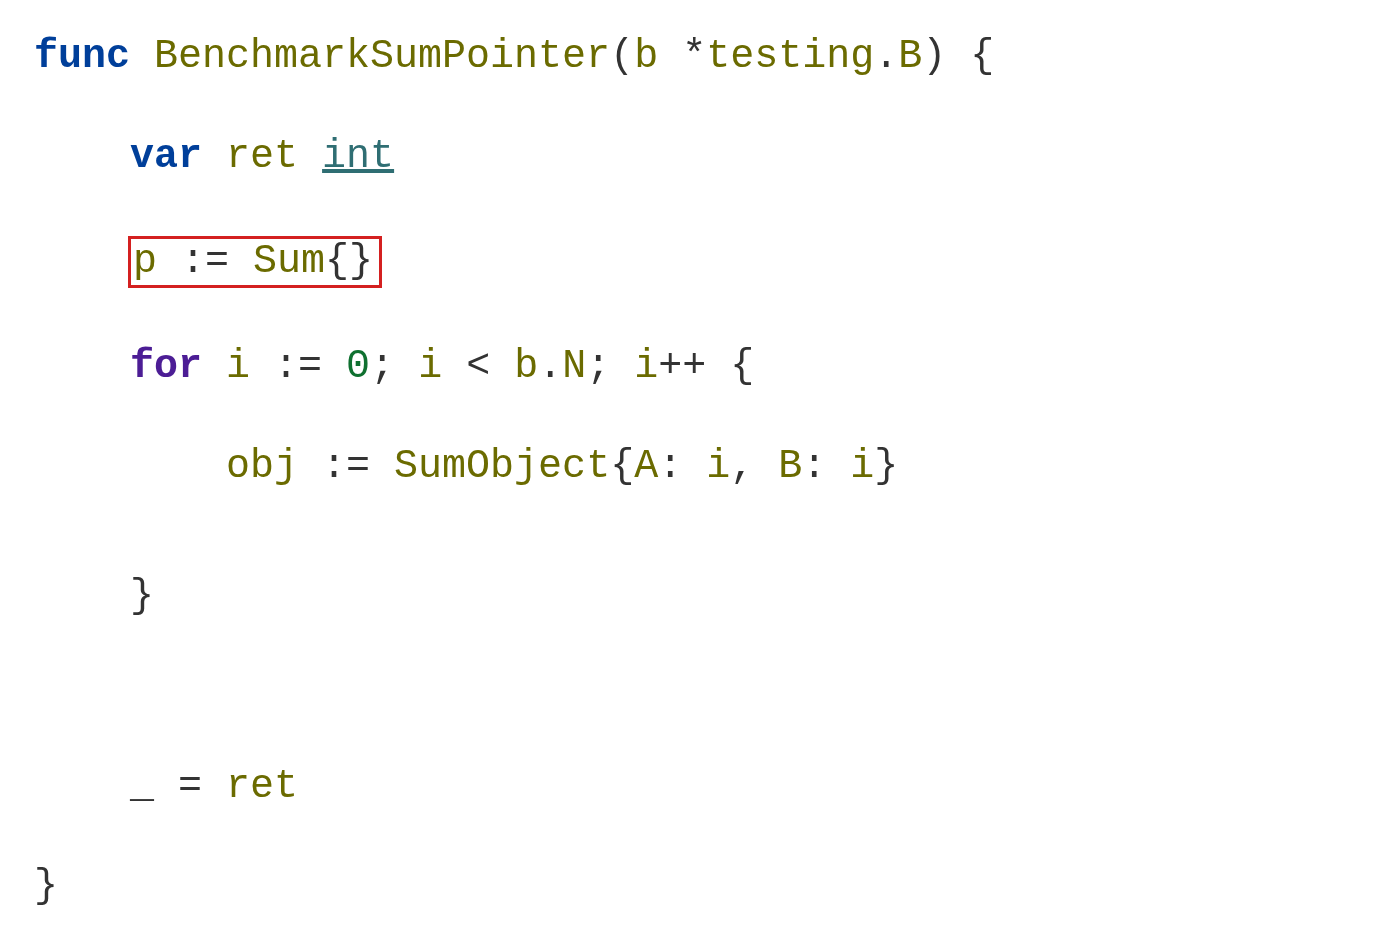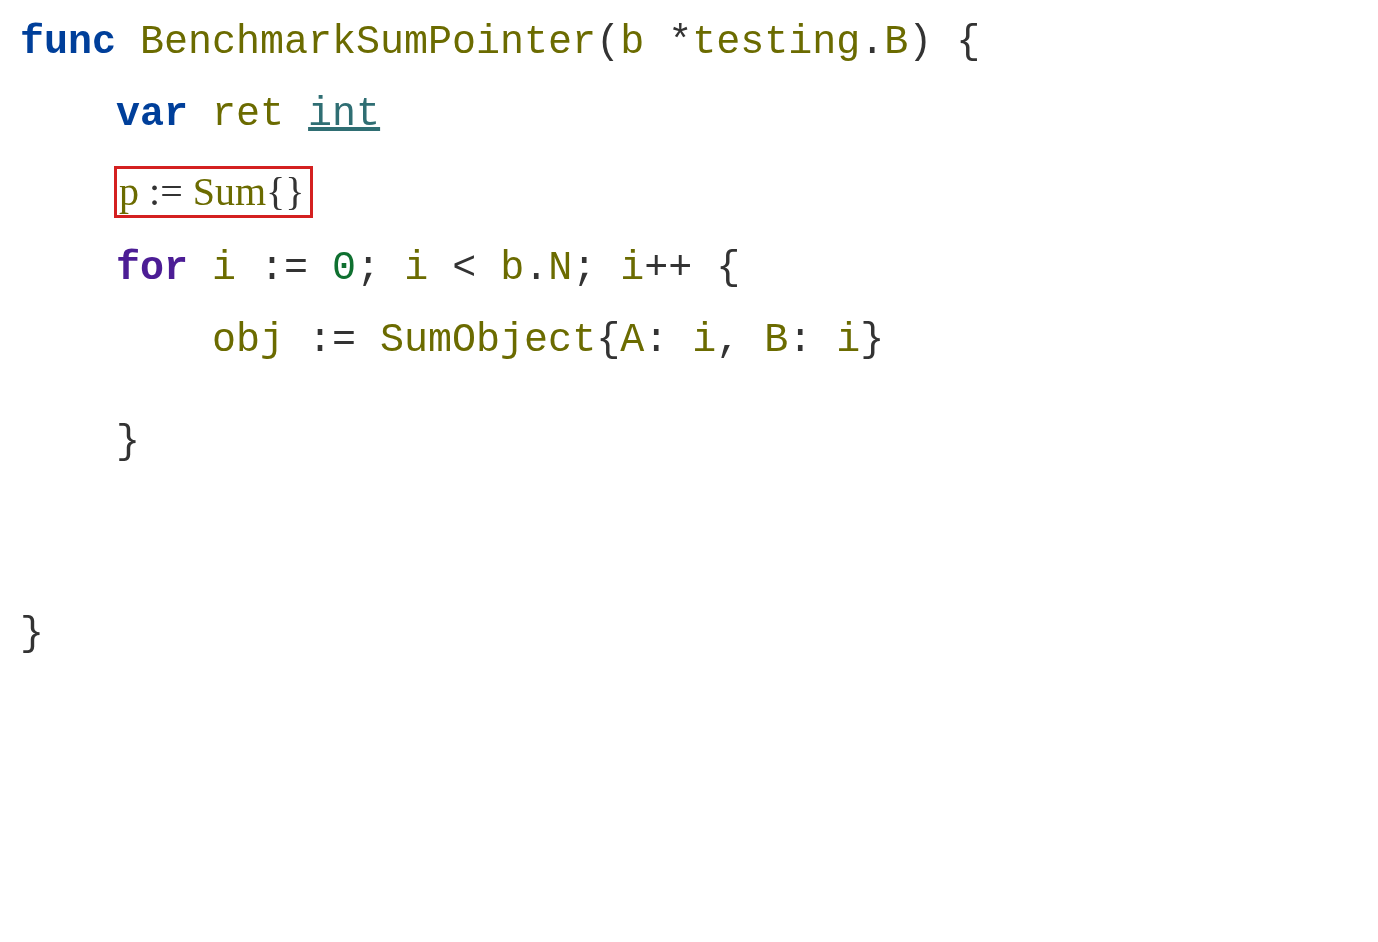--- a/index.html
+++ b/index.html
@@ -11,38 +11,37 @@
     font-family: "SF Mono", "Menlo", "Consolas", "Liberation Mono", monospace;
     font-size: 40px;
     line-height: 1.05;
     color: #333333;
   }
   .code-container {
     padding: 22px 20px;
   }
   .line {
     white-space: pre;
-    margin: 0;
+    margin: 14px;
     padding: 0;
     min-height: 1em;
   }
   .kw-blue { color: #003f9a; font-weight: 600; }
   .kw-purple { color: #4c1d95; font-weight: 600; }
   .id-olive { color: #6b6b00; }
   .id-teal { color: #2f6e73; text-decoration: underline; }
   .num-green { color: #0f7030; }
   .plain { color: #333333; }
   .gap { height: 30px; }
   .big-gap { height: 120px; }
   .highlight-box {
     display: inline-block;
     border: 3px solid #d42020;
     padding: 2px 6px 2px 2px;
     margin-left: -2px;
-    font-family: Liberation Serif, serif;
   }
 </style>
 </head>
 <body>
 
 <div class="code-container">
 
   <div class="line"><span class="kw-blue">func</span><span class="plain"> </span><span class="id-olive">BenchmarkSumPointer</span><span class="plain">(</span><span class="id-olive">b</span><span class="plain"> </span><span class="plain">*</span><span class="id-olive">testing</span><span class="plain">.</span><span class="id-olive">B</span><span class="plain">)</span><span class="plain"> </span><span class="plain">{</span></div>
 
   <div class="gap"></div>
@@ -63,18 +62,19 @@
 
   <div class="gap"></div>
 
 
   <div class="gap"></div>
 
   <div class="line"><span class="plain">    </span><span class="plain">}</span></div>
 
   <div class="big-gap"></div>
 
+  <div class="line"><span class="plain">    </span><span class="plain">_</span><span class="plain"> </span><span class="plain">=</span><span class="plain"> </span><span class="id-olive">ret</span></div>
 
   <div class="gap"></div>
 
   <div class="line"><span class="plain">}</span></div>
 
 </div>
 
 </body></html>

